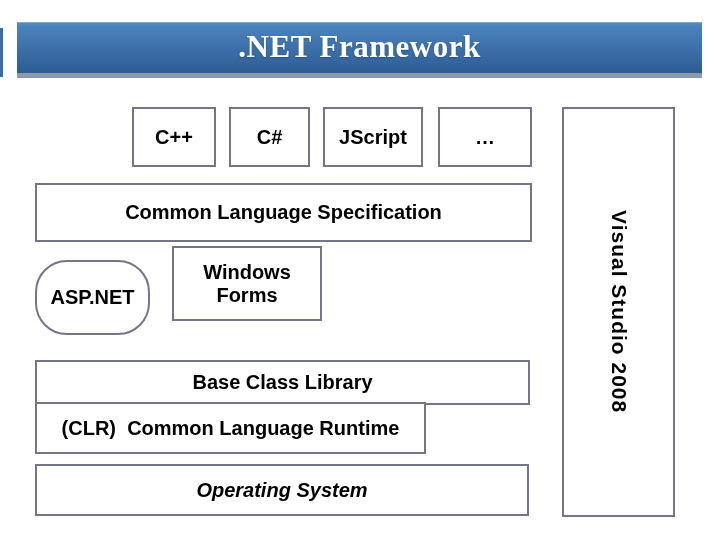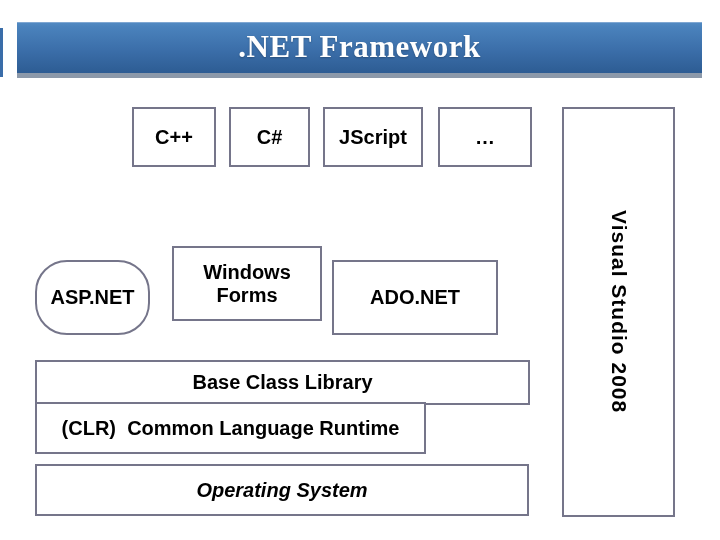--- a/index.html
+++ b/index.html
@@ -64,24 +64,24 @@
 
   <div class="banner">
     <span class="title">.NET Framework</span>
   </div>
 
   <div class="box b-cpp">C++</div>
   <div class="box b-csharp">C#</div>
   <div class="box b-jscript">JScript</div>
   <div class="box b-more">…</div>
 
+  <div class="box b-cls">Common Language Specification</div>
 
   <div class="box b-asp">ASP.NET</div>
   <div class="box b-winforms">Windows Forms</div>
-  <div class="box b-ado">ADO.NET</div>
 
   <div class="box b-bcl">Base Class Library</div>
 
   <div class="box b-clr">(CLR)&nbsp; Common Language Runtime</div>
 
   <div class="box b-os">Operating System</div>
 
   <div class="box b-vs">
     <span class="vtext">Visual Studio 2008</span>
   </div>

